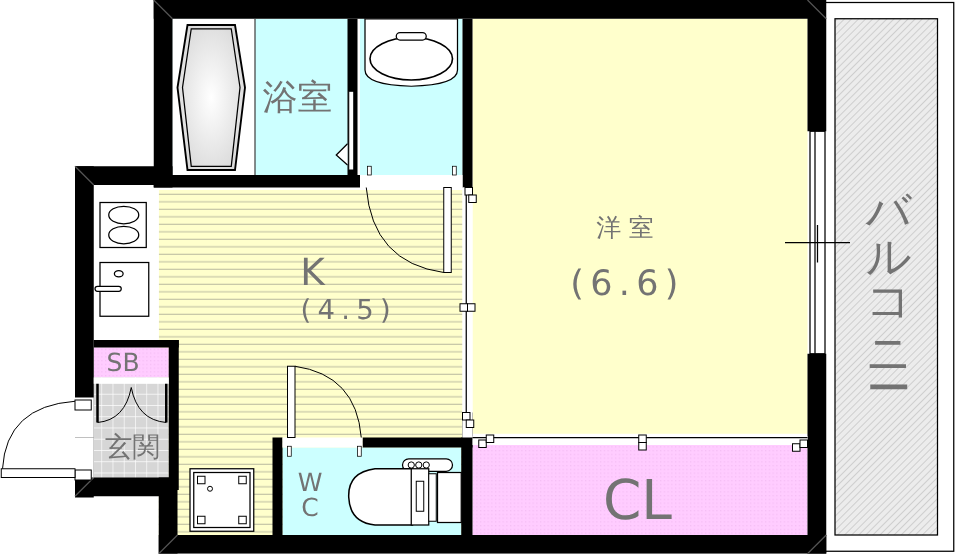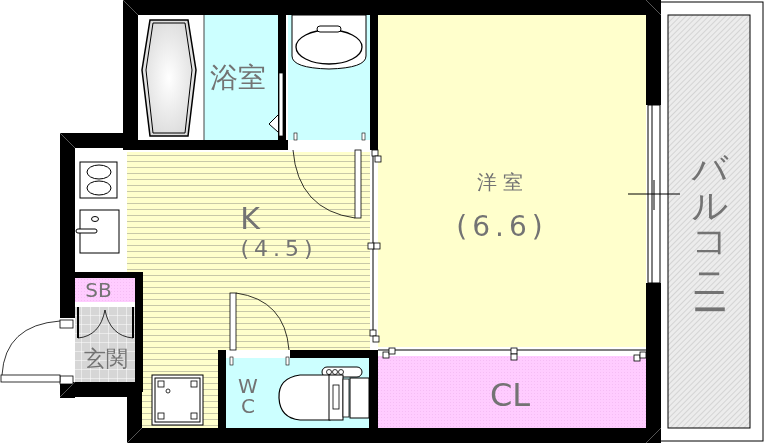--- a/index.html
+++ b/index.html
@@ -213,16 +213,16 @@
   <div class="label" style="left:220px; top:204px; width:60px; font-size:30px;">K</div>
   <div class="label" style="left:196px; top:238px; width:110px; font-size:22px; letter-spacing:5px;margin-left:28px;">(4.5)</div>
 
   <div class="label" style="left:75px; top:280px; width:47px; font-size:20px;">SB</div>
 
   <div class="label" style="left:76px; top:348px; width:60px; font-size:22px;text-align:center;">玄関</div>
 
   <div class="label" style="left:233px; top:376px; width:30px; font-size:20px;">W</div>
   <div class="label" style="left:233px; top:396px; width:30px; font-size:20px;">C</div>
 
-  <div class="label" style="left:440px; top:379px; width:140px; font-size:32px;">CL</div>
+  <div class="label" style="left:440px; top:379px; width:140px; font-size:44px;">CL</div>
 
   <div class="label" style="left:690px; top:128px; width:40px; font-size:36px; writing-mode:vertical-rl; line-height:40px;">バルコニー</div>
 </div>
 
 </body></html>

